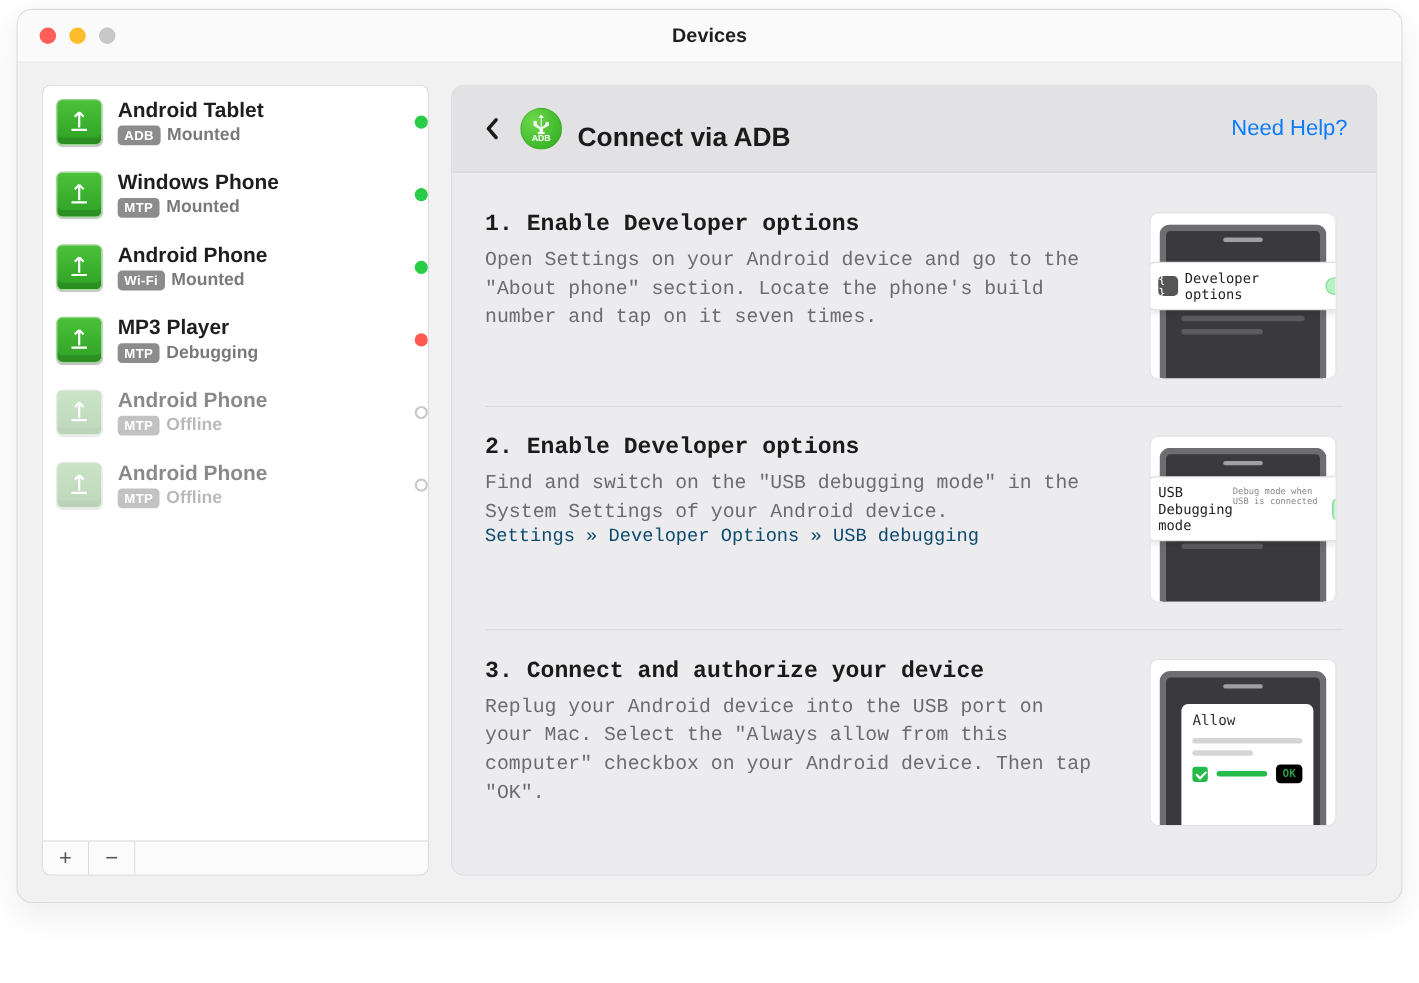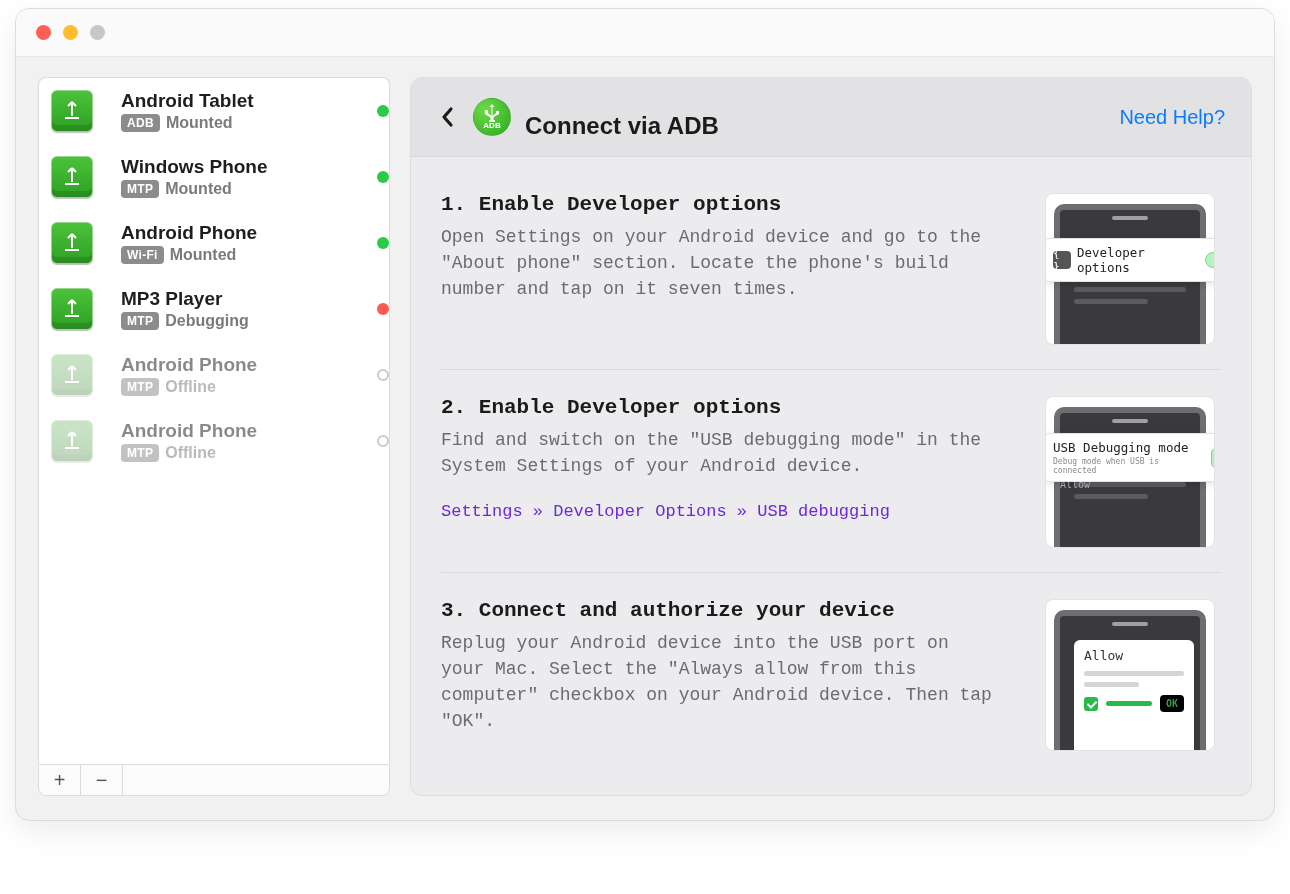--- a/index.html
+++ b/index.html
@@ -62,21 +62,21 @@
     background: #ffffff;
     border: 1px solid #dcdcdc;
     border-top-left-radius: 8px;
     border-top-right-radius: 8px;
     border-bottom: none;
     overflow: hidden;
   }
   .device-item {
     display: flex;
     align-items: center;
-    gap: 28px;
+    gap: 14px;
     padding: 10px 0 10px 12px;
     min-height: 66px;
     cursor: default;
   }
   .device-item.offline { opacity: .52; }
   .dev-icon {
     width: 42px; height: 42px;
     border-radius: 6px;
     background: linear-gradient(#4bc23a,#2fa025);
     border: 1px solid #9ad28f;
@@ -206,23 +206,23 @@
     font-weight: 800;
     color: #1b1b1b;
     margin-bottom: 8px;
   }
   .step-body {
     font-size: 18px;
     color: #6c6c70;
     line-height: 1.45;
   }
   .step-path {
-    margin-top: 23px;
+    margin-top: 0;
     font-size: 17px;
-    color: #6d28d9;
+    color: #0c4a6e;
   }
   .step-illus {
     width: 200px;
     flex-shrink: 0;
   }
   .phone {
     width: 170px;
     height: 152px;
     margin-left: auto;
     margin-right: 6px;
@@ -273,21 +273,21 @@
   .fc-icon {
     width: 18px; height: 18px;
     border-radius: 4px;
     background: #555;
     color: #fff;
     font-size: 11px;
     display:flex;align-items:center;justify-content:center;
   }
   .fc-label { font-size: 12.5px; color: #222; flex:1; }
   .fc-sub { font-size: 8px; color: #888; margin-top:2px; }
-  .fc-col { display:flex; flex-direction:column; flex:1;justify-content:flex-end; }
+  .fc-col { display:flex; flex-direction:row; flex:1;justify-content:flex-end; }
   .toggle {
     width: 26px; height: 16px;
     background: #b6f2c2;
     border: 1px solid #79d88e;
     border-radius: 10px;
     position: relative;
   }
   .toggle::after {
     content:"";
     position:absolute; right:1px; top:1px;
@@ -347,20 +347,21 @@
 <body>
 
 <div class="window">
 
   <div class="titlebar">
     <div class="traffic">
       <div class="tlight red"></div>
       <div class="tlight yellow"></div>
       <div class="tlight gray"></div>
     </div>
+    <h1>Devices</h1>
   </div>
 
   <div class="content">
 
     <div class="sidebar">
       <div class="device-list">
 
         <div class="device-item">
           <div class="dev-icon">
             <svg width="24" height="24" viewBox="0 0 24 24" fill="none" stroke="#fff" stroke-width="2">

